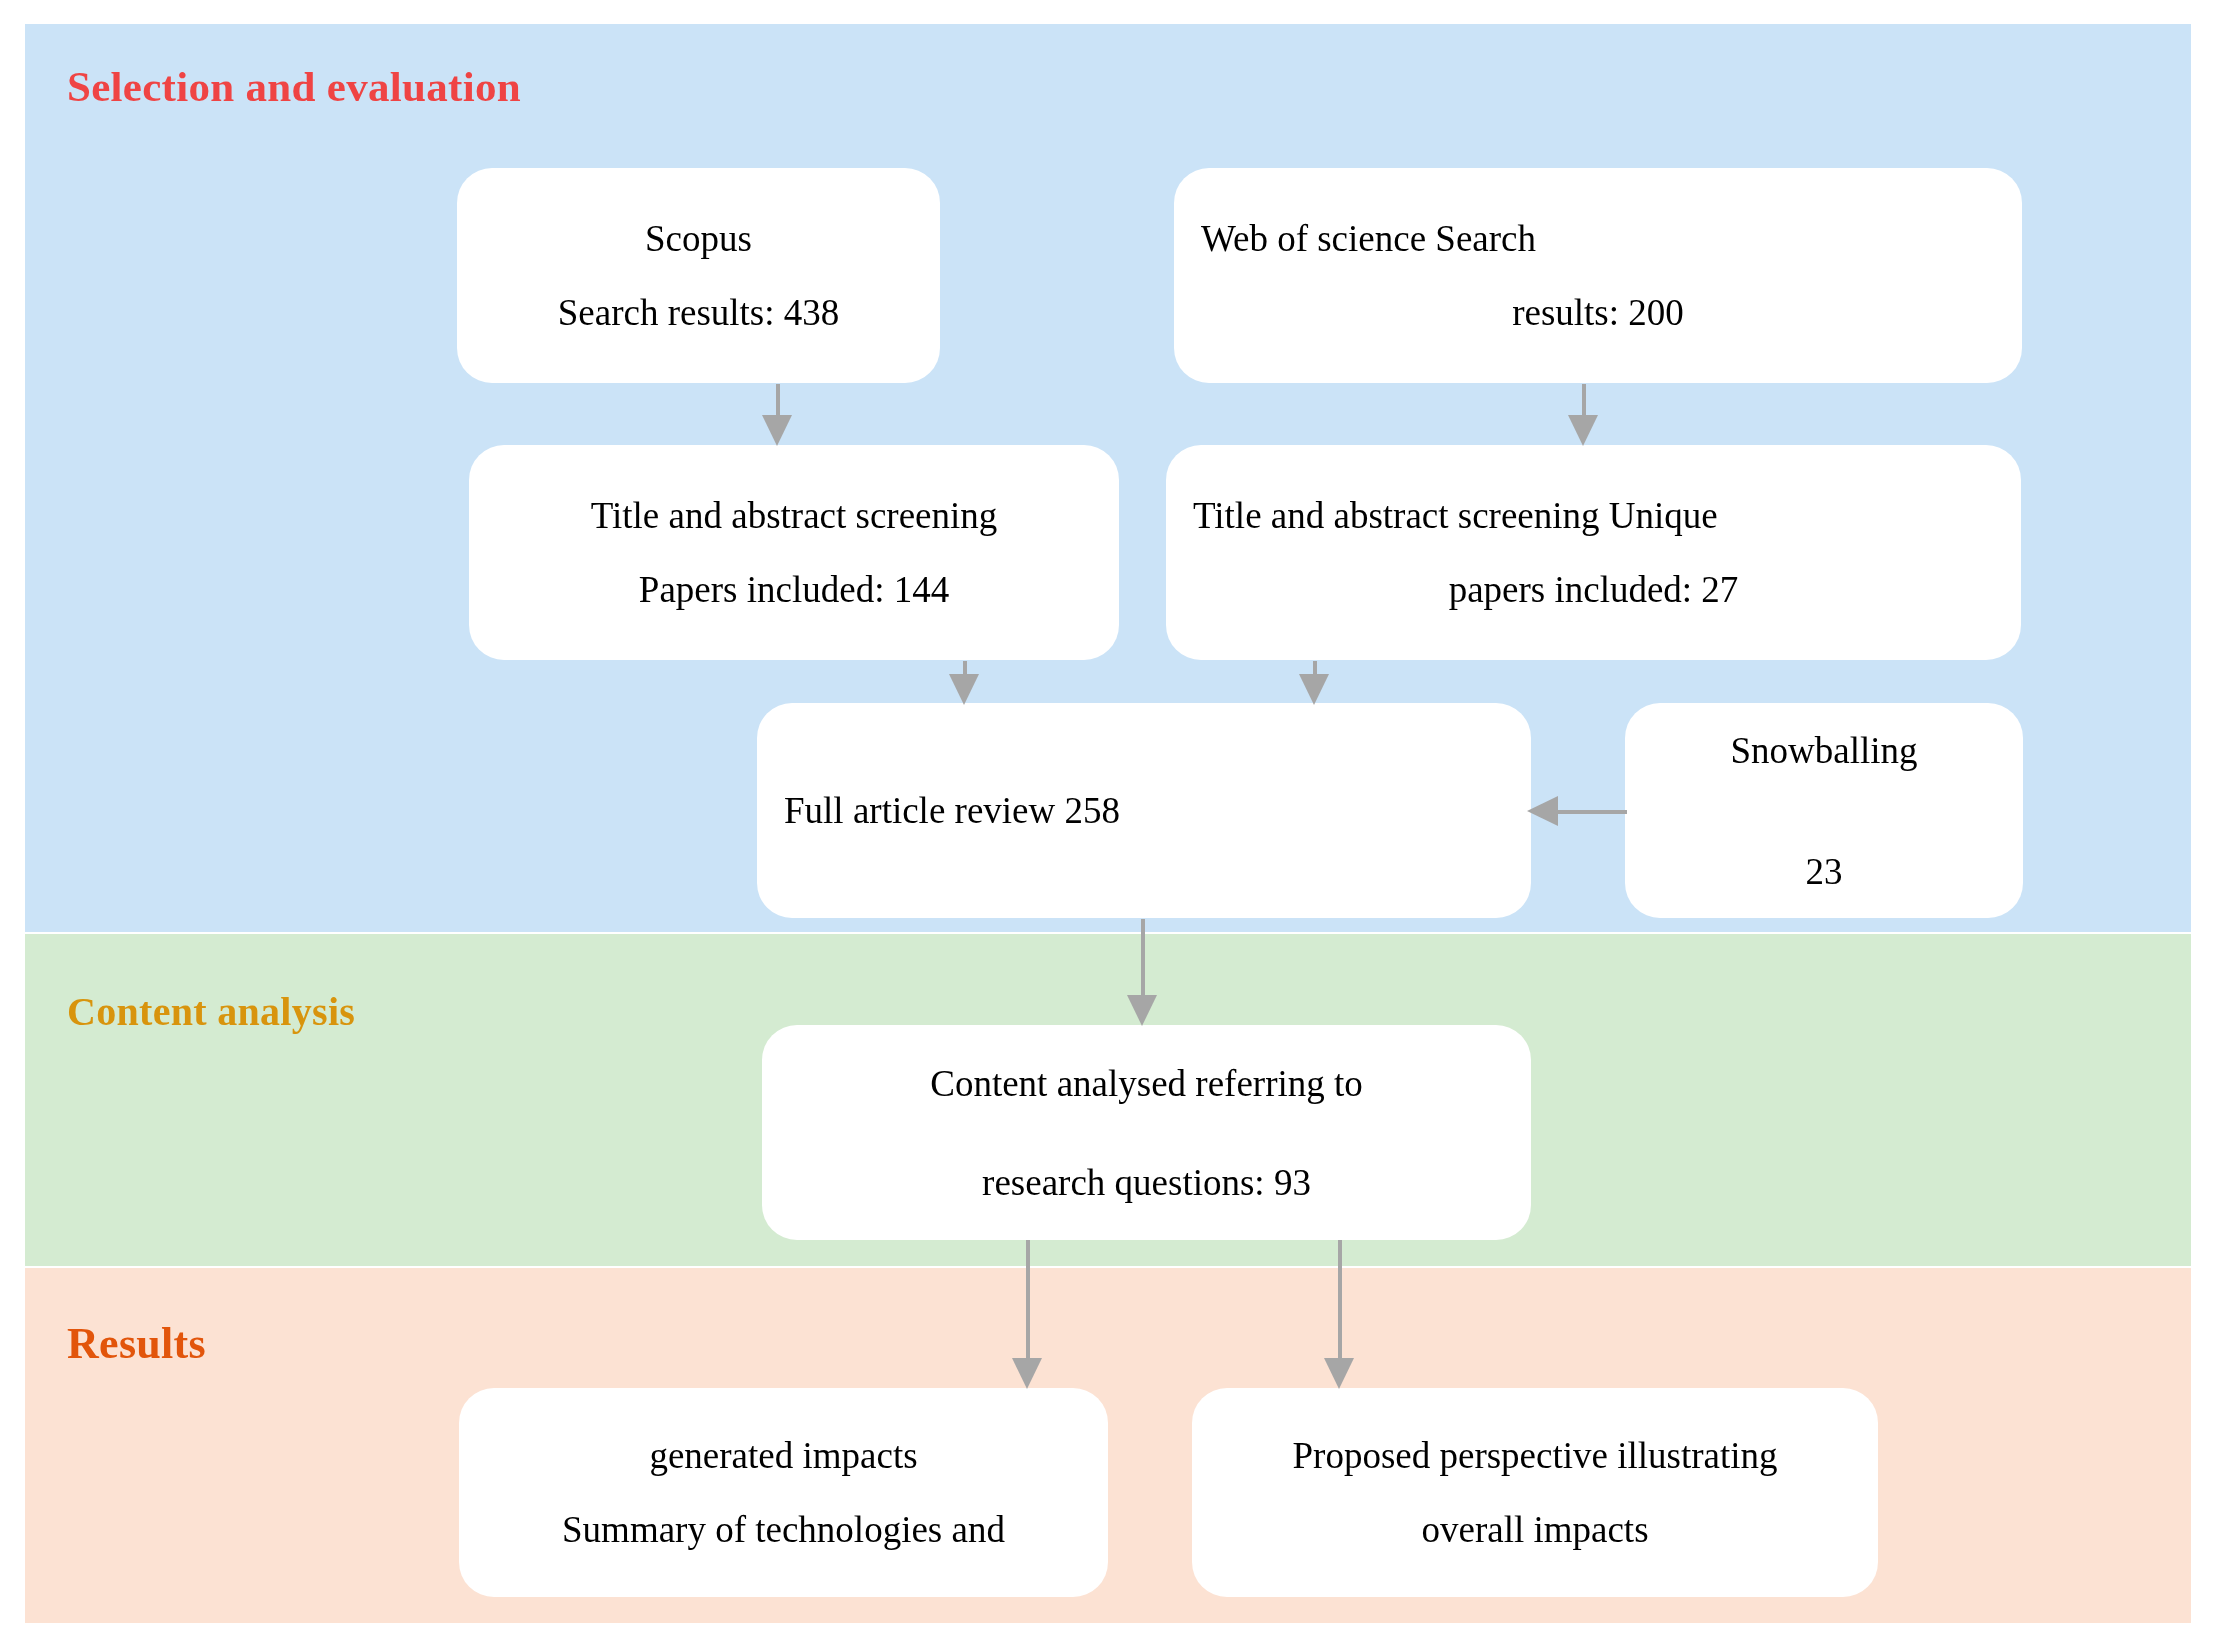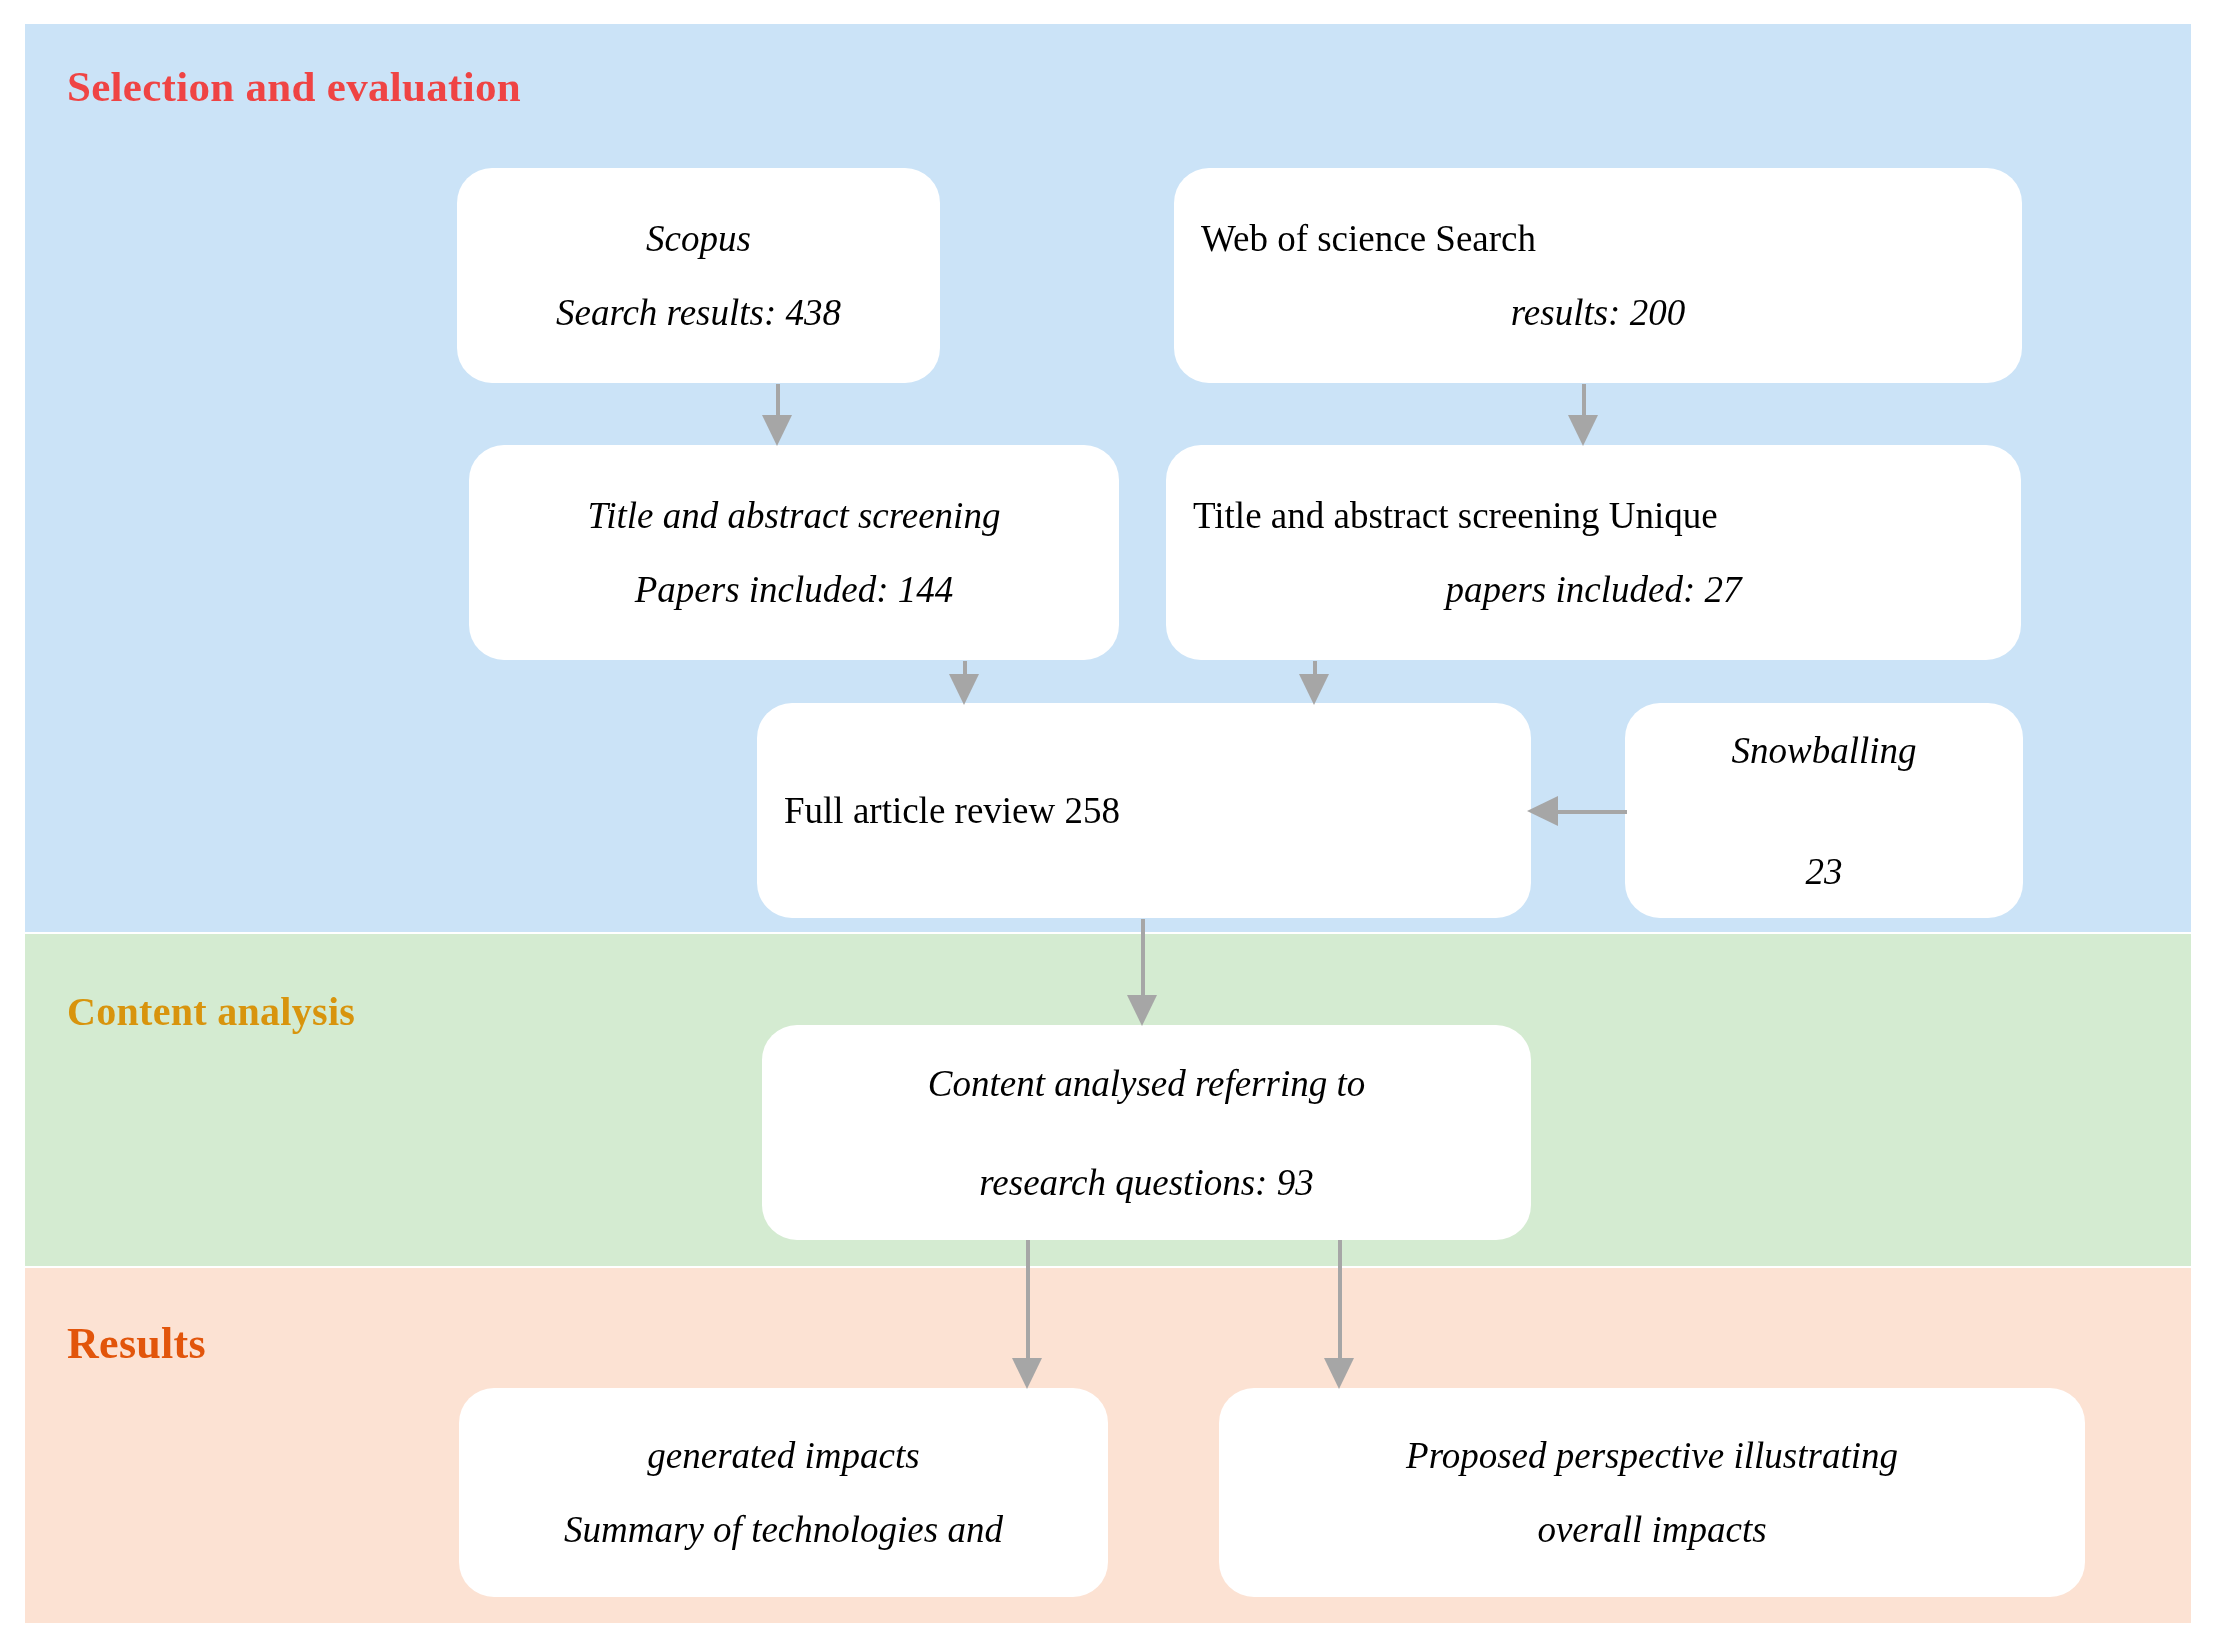--- a/index.html
+++ b/index.html
@@ -84,40 +84,40 @@
     font-size: 37px;
     line-height: 1.0;
   }
   .node .line {
     display: block;
     width: 100%;
   }
   .node .line + .line {
     margin-top: 37px;
   }
-  .line--center { text-align: center; font-style: italic; }
+  .line--center { text-align: center; }
   .line--split {
     display: flex;
     justify-content: space-between;
     align-items: baseline;
     width: 100%;
   }
   .line--split .seg-right { font-style: normal; }
   .italic { font-style: italic; text-align: center; }
 
   
   #node-scopus        { left: 457px;  top: 168px;  width: 483px;  height: 215px; }
   #node-wos           { left: 1174px; top: 168px;  width: 848px; height: 215px; }
   #node-screen-left   { left: 469px;  top: 445px;  width: 650px; height: 215px; }
   #node-screen-right  { left: 1166px; top: 445px;  width: 855px; height: 215px; }
   #node-full-review   { left: 757px; top: 703px; width: 774px; height: 215px; }
   #node-snowballing   { left: 1625px; top: 703px; width: 398px;  height: 215px; gap: 47px; }
   #node-content       { left: 762px; top: 1025px; width: 769px; height: 215px; gap: 25px; }
   #node-summary       { left: 459px;  top: 1388px; width: 649px; height: 209px; }
-  #node-perspective   { left: 1192px; top: 1388px; width: 866px; height: 209px; margin-left: 27px; }
+  #node-perspective   { left: 1192px; top: 1388px; width: 686px; height: 209px; }
 
   
   .arrow-v {
     position: absolute;
     width: 31px;
   }
   .arrow-v .stem {
     position: absolute;
     left: 13.7px;
     top: 0;

